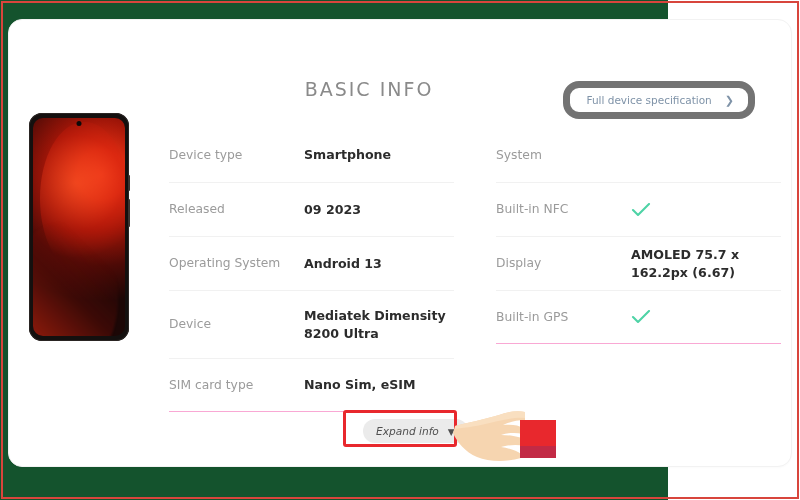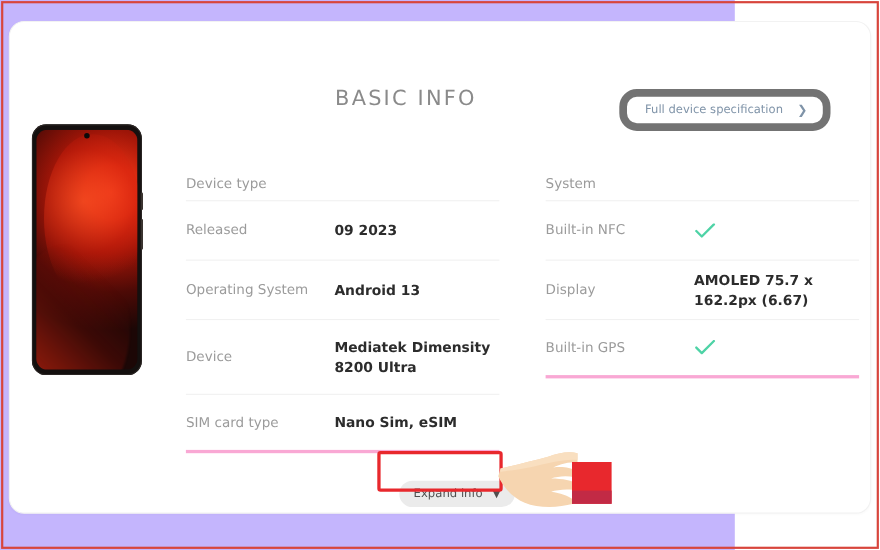--- a/index.html
+++ b/index.html
@@ -7,21 +7,21 @@
     margin: 0; padding: 0;
     width: 800px; height: 500px;
     background: #ffffff;
     font-family: "DejaVu Sans", sans-serif;
     overflow: hidden;
   }
 
   #root {
     position: relative;
     width: 668px; height: 500px;
-    background: #c4b5fd;
+    background: #14532d;
   }
 
   
   .page-annotation {
     position: absolute;
     left: 1px; top: 1px;
     width: 798px; height: 498px;
     border: 2px solid #d8453c;
     pointer-events: none;
     z-index: 50;
@@ -138,22 +138,22 @@
     gap: 42px;
   }
   .col { width: 285px; }
   .row {
     display: flex;
     align-items: center;
     border-top: 1px solid #f1f1f1;
     min-height: 54px;
     padding: 6px 0;
   }
-  .row:first-child { border-top: none; align-items: flex-end; }
-  .row:last-child { border-bottom: 3px solid #f9a8d4; }
+  .row:first-child { border-top: none; }
+  .row:last-child { border-bottom: 1px solid #f9a8d4; }
   .row .lbl {
     width: 135px;
     flex: 0 0 135px;
     color: #9b9b9b;
     font-size: 12.3px;
     line-height: 1.35;
   }
   .row .val {
     flex: 1;
     color: #2c2c2c;
@@ -172,34 +172,35 @@
     position: absolute;
     left: 343px; top: 410px;
     width: 114px; height: 37px;
     border: 3px solid #e8282d;
     border-radius: 3px;
     z-index: 20;
     pointer-events: none;
   }
   .expand-btn {
     position: absolute;
-    left: 354px; top: 417px;
+    left: 354px; top: 399px;
     display: flex;
     align-items: center;
     gap: 9px;
     height: 24px;
     padding: 0 13px;
     background: #ebebeb;
     border: none;
     border-radius: 12px;
     color: #4f4f4f;
     font-size: 10.6px;
     font-family: "DejaVu Sans", sans-serif;
     cursor: pointer;
     z-index: 18;
+    font-style: italic;
   }
   .expand-btn .chev-d {
     font-size: 9px;
     line-height: 1;
     color: #4f4f4f;
     transform: translateY(0.5px);
   }
 
   
   .hand {
@@ -231,20 +232,21 @@
       <span>Full device specification</span>
       <span class="chev">❯</span>
     </div>
 
     <div class="tables">
 
       <div class="col">
 
         <div class="row">
           <div class="lbl">Device type</div>
+          <div class="val">Smartphone</div>
         </div>
 
         <div class="row">
           <div class="lbl">Released</div>
           <div class="val">09 2023</div>
         </div>
 
         <div class="row">
           <div class="lbl">Operating System</div>
           <div class="val">Android 13</div>

